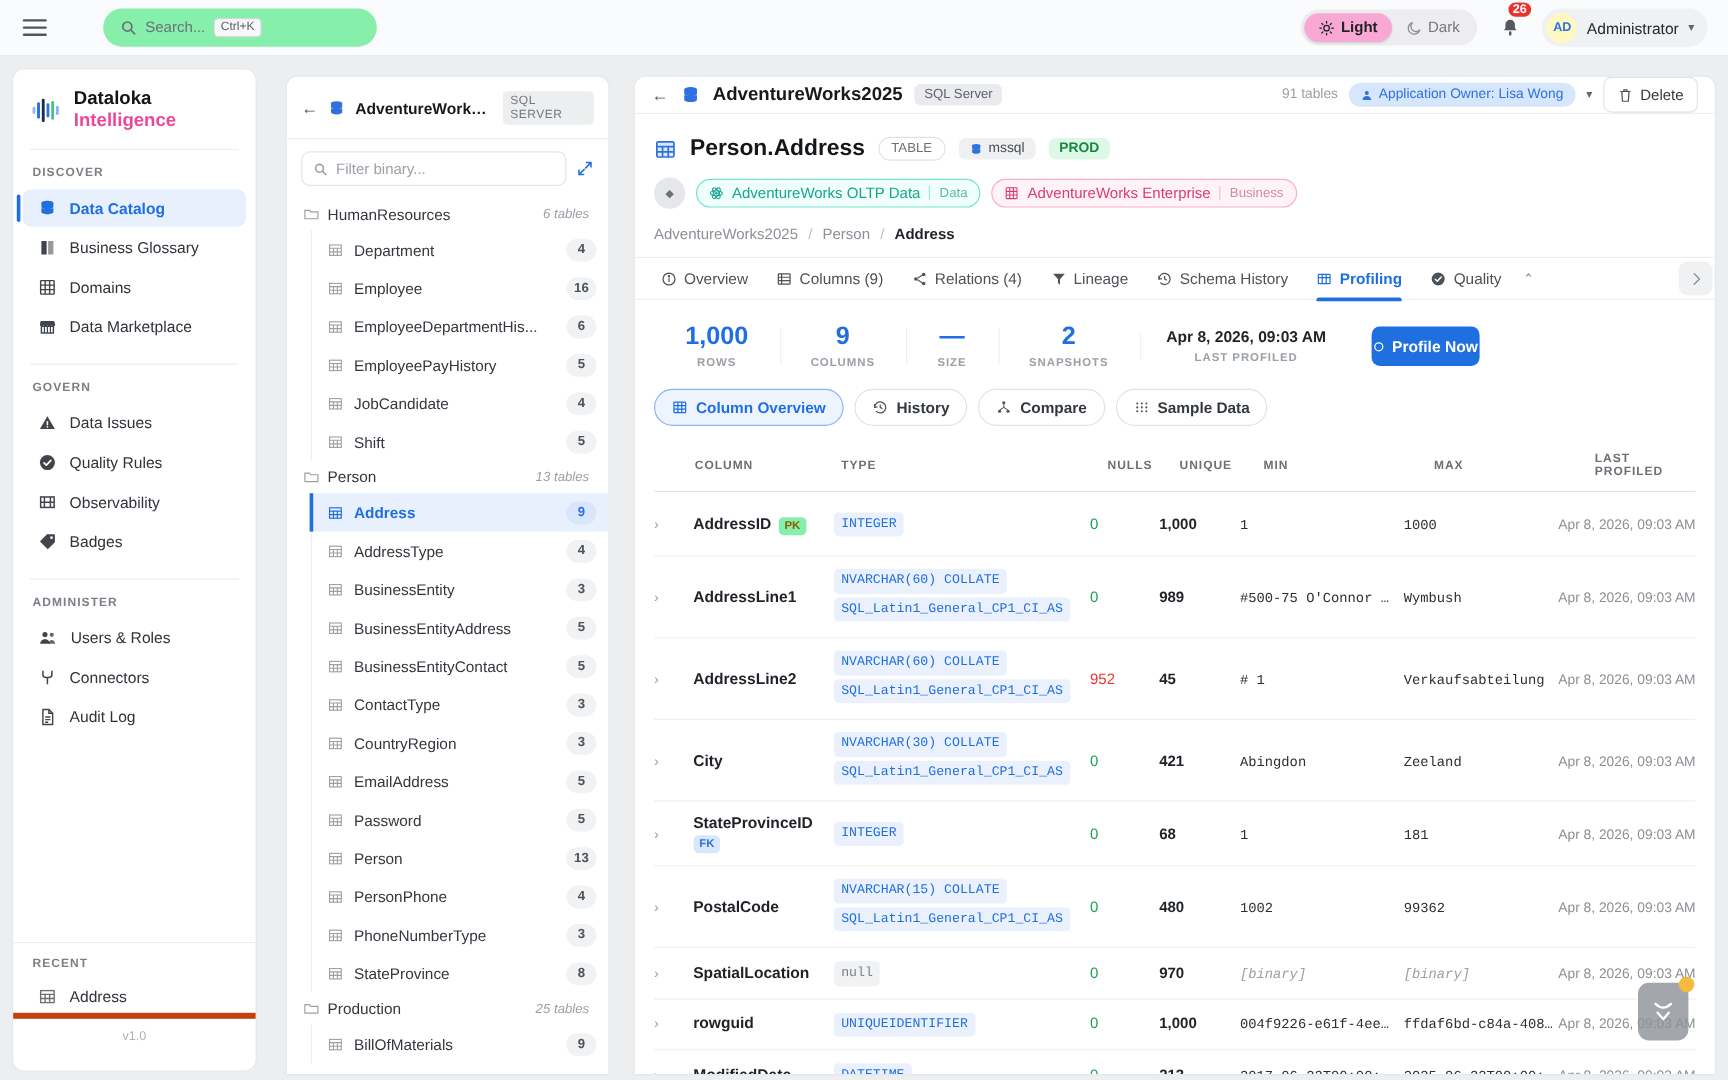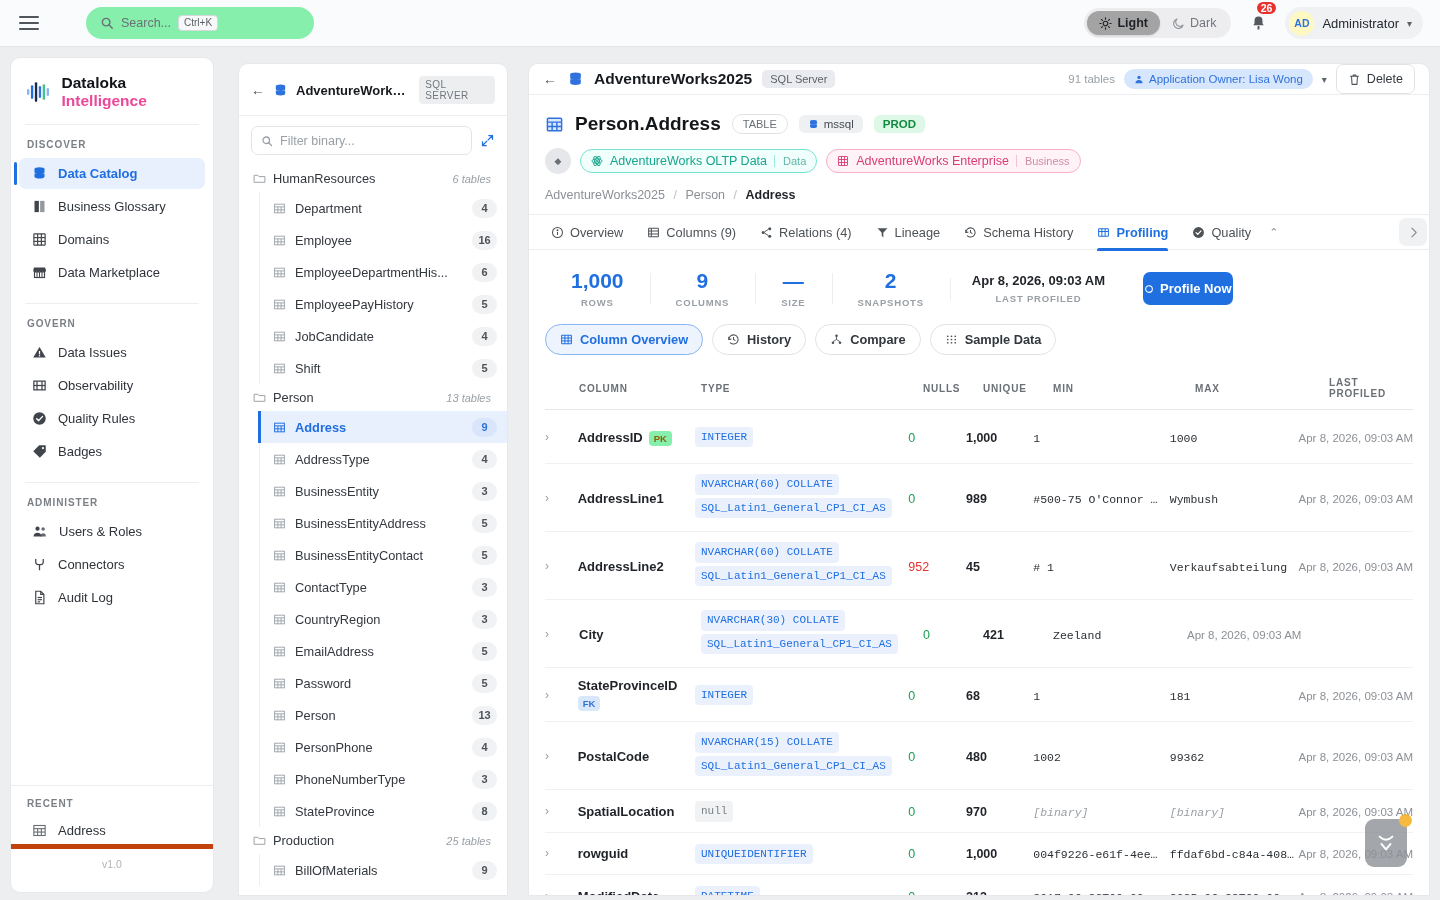--- a/index.html
+++ b/index.html
@@ -32,21 +32,21 @@
   }
   .top-right { margin-left: auto; display: flex; align-items: center; gap: 11px; margin-right: 17px; }
   .theme-toggle {
     display: flex; align-items: center; background: #ededf0; border-radius: 16px;
     padding: 3px; height: 30px;
   }
   .theme-opt {
     display: flex; align-items: center; gap: 5px; padding: 0 12px; height: 24px;
     border-radius: 13px; font-size: 12.5px; color: #72777d; cursor: pointer;
   }
-  .theme-opt.active { background: #a3a3a3; color: #1f2328; font-weight: 600;
+  .theme-opt.active { background: #f9a8d4; color: #1f2328; font-weight: 600;
     box-shadow: 0 1px 2px rgba(0,0,0,.12); }
   .bell-wrap { position: relative; width: 32px; height: 32px; display: flex;
     align-items: center; justify-content: center; cursor: pointer; }
   .bell-badge {
     position: absolute; top: -7px; right: -4px; background: #e8322e; color: #fff;
     font-size: 10.5px; font-weight: 700; border-radius: 9px; min-width: 19px;
     height: 16px; display: flex; align-items: center; justify-content: center;
     padding: 0 4px; border: 2px solid #fafbfc;
   }
   .user-chip {
@@ -380,37 +380,37 @@
       <svg width="15" height="15" viewBox="0 0 24 24" fill="#40454b">
         <path d="M12 3 22 20H2z"></path>
           <rect x="11" y="9.5" width="2" height="5.5" fill="#fff"></rect>
         <rect x="11" y="16.2" width="2" height="2" fill="#fff"></rect>
       </svg>
     </span>
     <span>Data Issues</span>
   </div>
   <div class="nav-item">
     <span>
+      <svg width="15" height="15" viewBox="0 0 24 24" fill="#40454b">
+        <circle cx="12" cy="12" r="10"></circle>
+        <path d="M7.5 12.3l3.1 3.1 6-6.4" fill="none" stroke="#fff" stroke-width="2.3" stroke-linecap="round" stroke-linejoin="round"></path>
+      </svg>
+    </span>
+    <span>Quality Rules</span>
+  </div>
+  <div class="nav-item">
+    <span>
       <svg width="15" height="15" viewBox="0 0 24 24" fill="none" stroke="#40454b" stroke-width="2">
         <rect x="3" y="5" width="18" height="14"></rect>
           <line x1="8" y1="5" x2="8" y2="19"></line>
         <line x1="16" y1="5" x2="16" y2="19"></line>
           <line x1="3" y1="12" x2="21" y2="12"></line>
       </svg>
     </span>
     <span>Observability</span>
-  </div>
-  <div class="nav-item">
-    <span>
-      <svg width="15" height="15" viewBox="0 0 24 24" fill="#40454b">
-        <circle cx="12" cy="12" r="10"></circle>
-        <path d="M7.5 12.3l3.1 3.1 6-6.4" fill="none" stroke="#fff" stroke-width="2.3" stroke-linecap="round" stroke-linejoin="round"></path>
-      </svg>
-    </span>
-    <span>Quality Rules</span>
   </div>
   <div class="nav-item">
     <span>
       <svg width="15" height="15" viewBox="0 0 24 24" fill="#40454b">
         <path d="M2 11.5 11.5 2H21a1 1 0 0 1 1 1v9.5L12.5 22z"></path>
         <circle cx="17.5" cy="6.5" r="1.8" fill="#fff"></circle>
       </svg>
     </span>
     <span>Badges</span>
   </div>
@@ -1033,20 +1033,21 @@
 
     <div class="prow body">
       <div class="pc c-exp">›</div>
       <div class="pc c-col"><span class="col-name">City</span></div>
       <div class="pc c-type type-two">
         <span class="type-tag">NVARCHAR(30) COLLATE</span>
         <span class="type-tag">SQL_Latin1_General_CP1_CI_AS</span>
       </div>
       <div class="pc c-nulls"><span class="nulls-zero">0</span></div>
       <div class="pc c-uniq"><span class="uniq">421</span></div>
+      <div class="pc c-min"><span class="mono">Abingdon</span></div>
       <div class="pc c-max"><span class="mono">Zeeland</span></div>
       <div class="pc c-last"><span class="last-prof">Apr 8, 2026, 09:03 AM</span></div>
     </div>
 
     <div class="prow body">
       <div class="pc c-exp">›</div>
       <div class="pc c-col">
         <div class="col-name">StateProvinceID</div>
         <span class="fk-badge">FK</span>
       </div>

